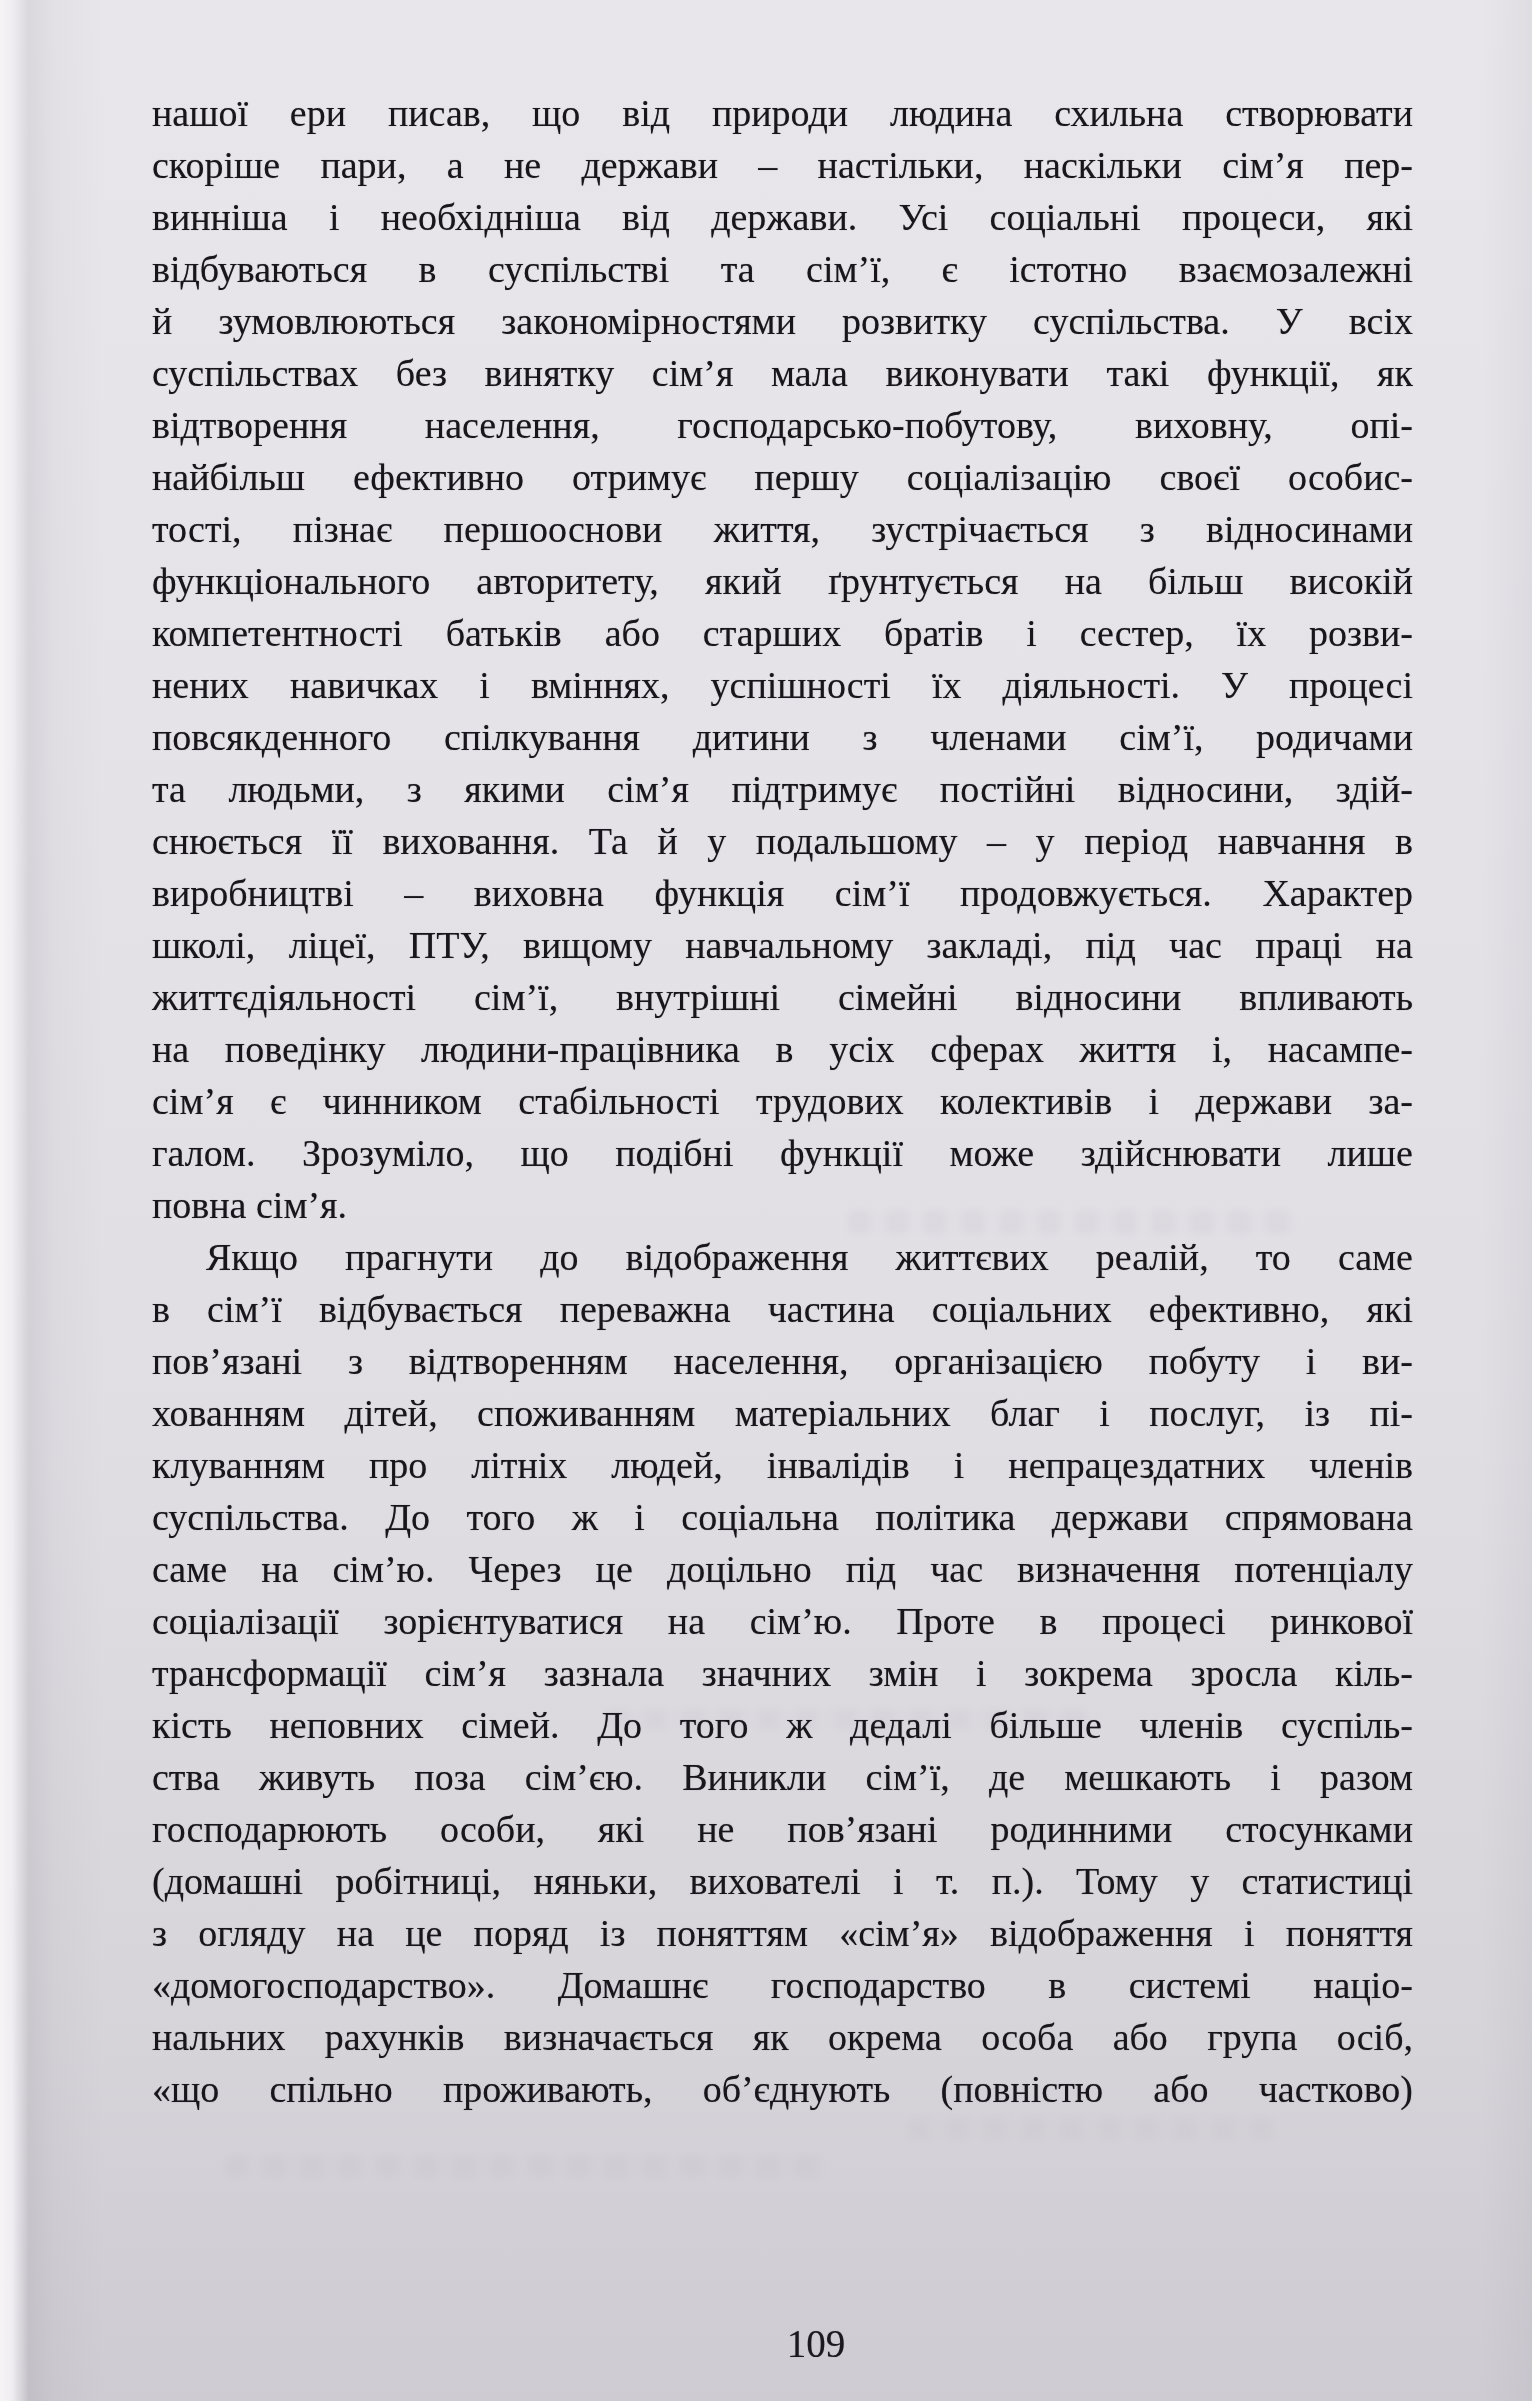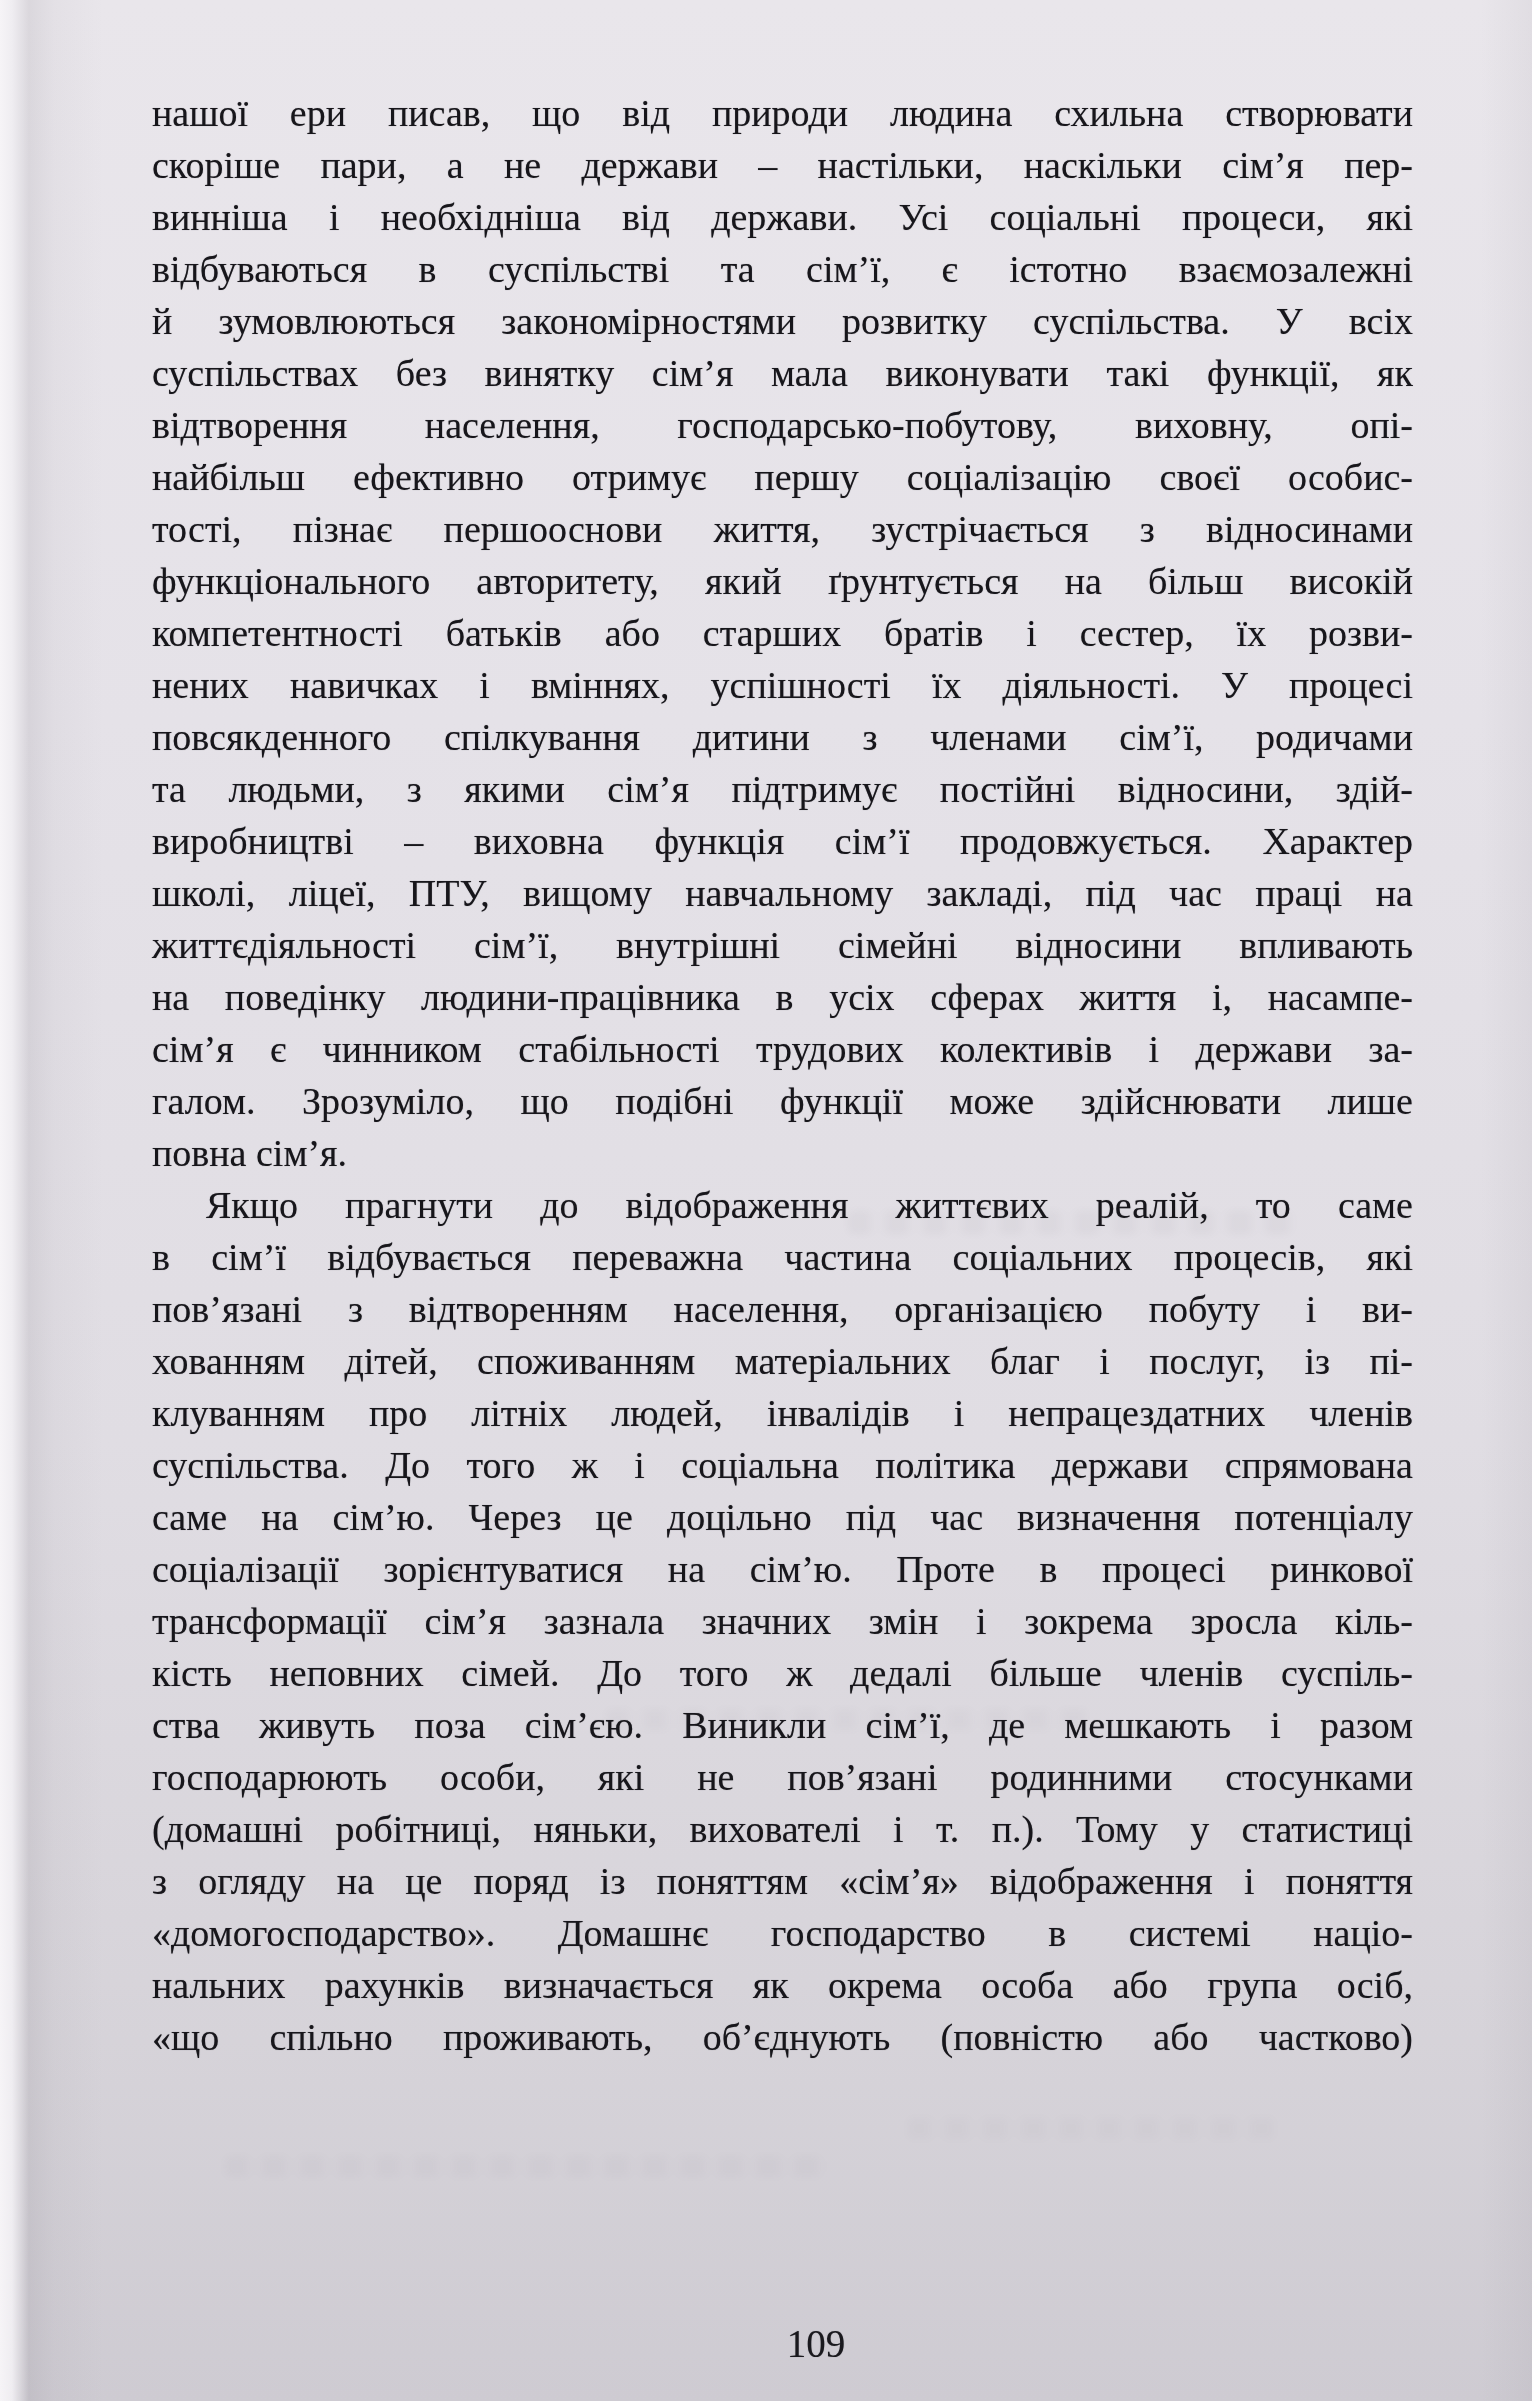--- a/index.html
+++ b/index.html
@@ -103,31 +103,32 @@
         <div class="line">й зумовлюються закономірностями розвитку суспільства. У всіх</div>
         <div class="line">суспільствах без винятку сім’я мала виконувати такі функції, як</div>
         <div class="line">відтворення населення, господарсько-побутову, виховну, опі-</div>
         <div class="line">найбільш ефективно отримує першу соціалізацію своєї особис-</div>
         <div class="line">тості, пізнає першооснови життя, зустрічається з відносинами</div>
         <div class="line">функціонального авторитету, який ґрунтується на більш високій</div>
         <div class="line">компетентності батьків або старших братів і сестер, їх розви-</div>
         <div class="line">нених навичках і вміннях, успішності їх діяльності. У процесі</div>
         <div class="line">повсякденного спілкування дитини з членами сім’ї, родичами</div>
         <div class="line">та людьми, з якими сім’я підтримує постійні відносини, здій-</div>
+        <div class="line">снюється її виховання. Та й у подальшому – у період навчання в</div>
         <div class="line">виробництві – виховна функція сім’ї продовжується. Характер</div>
         <div class="line">школі, ліцеї, ПТУ, вищому навчальному закладі, під час праці на</div>
         <div class="line">життєдіяльності сім’ї, внутрішні сімейні відносини впливають</div>
         <div class="line">на поведінку людини-працівника в усіх сферах життя і, насампе-</div>
         <div class="line">сім’я є чинником стабільності трудових колективів і держави за-</div>
         <div class="line">галом. Зрозуміло, що подібні функції може здійснювати лише</div>
         <div class="line no-justify">повна сім’я.</div>
       </div>
       <div>
         <div class="line indent">Якщо прагнути до відображення життєвих реалій, то саме</div>
-        <div class="line">в сім’ї відбувається переважна частина соціальних процесів, які</div>
+        <div class="line">в сім’ї відбувається переважна частина соціальних ефективно, які</div>
         <div class="line">пов’язані з відтворенням населення, організацією побуту і ви-</div>
         <div class="line">хованням дітей, споживанням матеріальних благ і послуг, із пі-</div>
         <div class="line">клуванням про літніх людей, інвалідів і непрацездатних членів</div>
         <div class="line">суспільства. До того ж і соціальна політика держави спрямована</div>
         <div class="line">саме на сім’ю. Через це доцільно під час визначення потенціалу</div>
         <div class="line">соціалізації зорієнтуватися на сім’ю. Проте в процесі ринкової</div>
         <div class="line">трансформації сім’я зазнала значних змін і зокрема зросла кіль-</div>
         <div class="line">кість неповних сімей. До того ж дедалі більше членів суспіль-</div>
         <div class="line">ства живуть поза сім’єю. Виникли сім’ї, де мешкають і разом</div>
         <div class="line">господарюють особи, які не пов’язані родинними стосунками</div>

